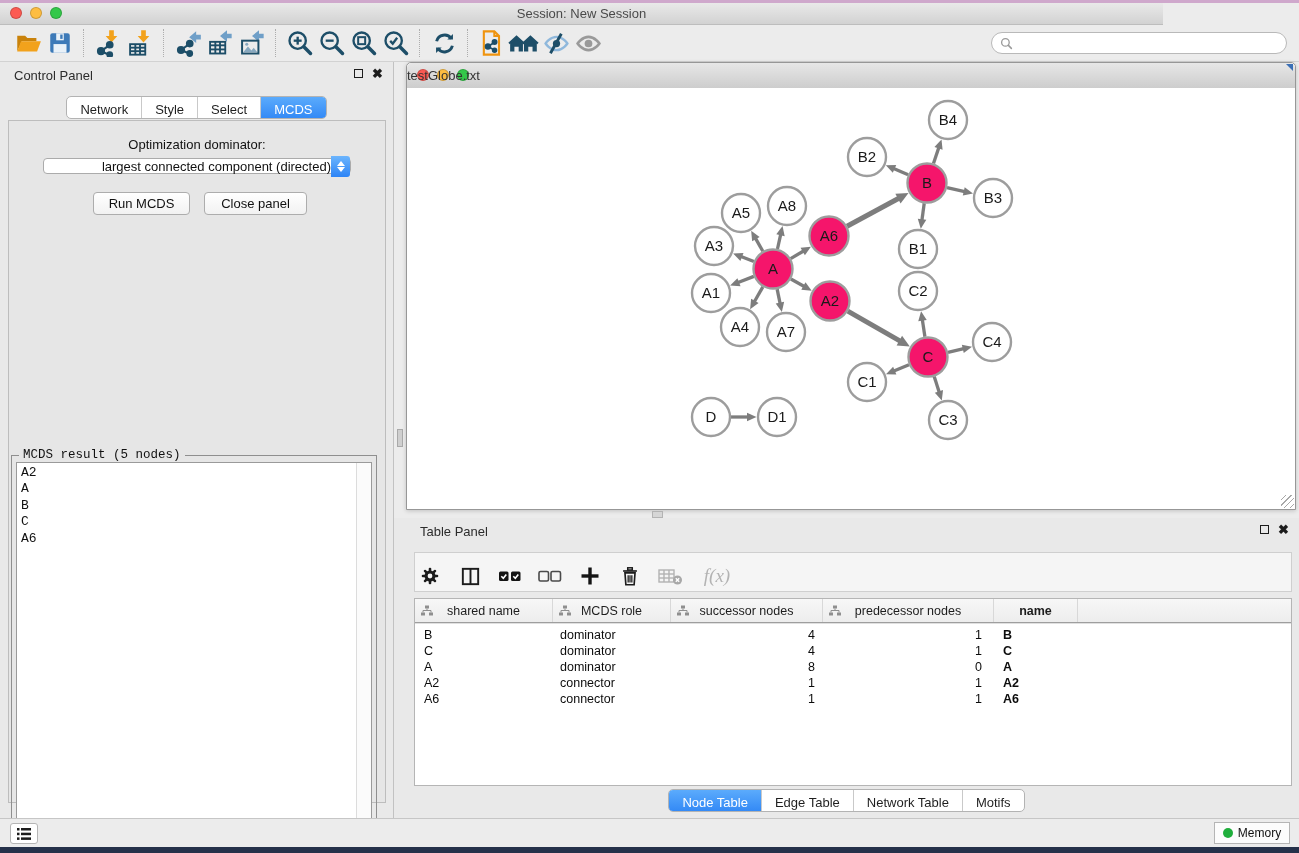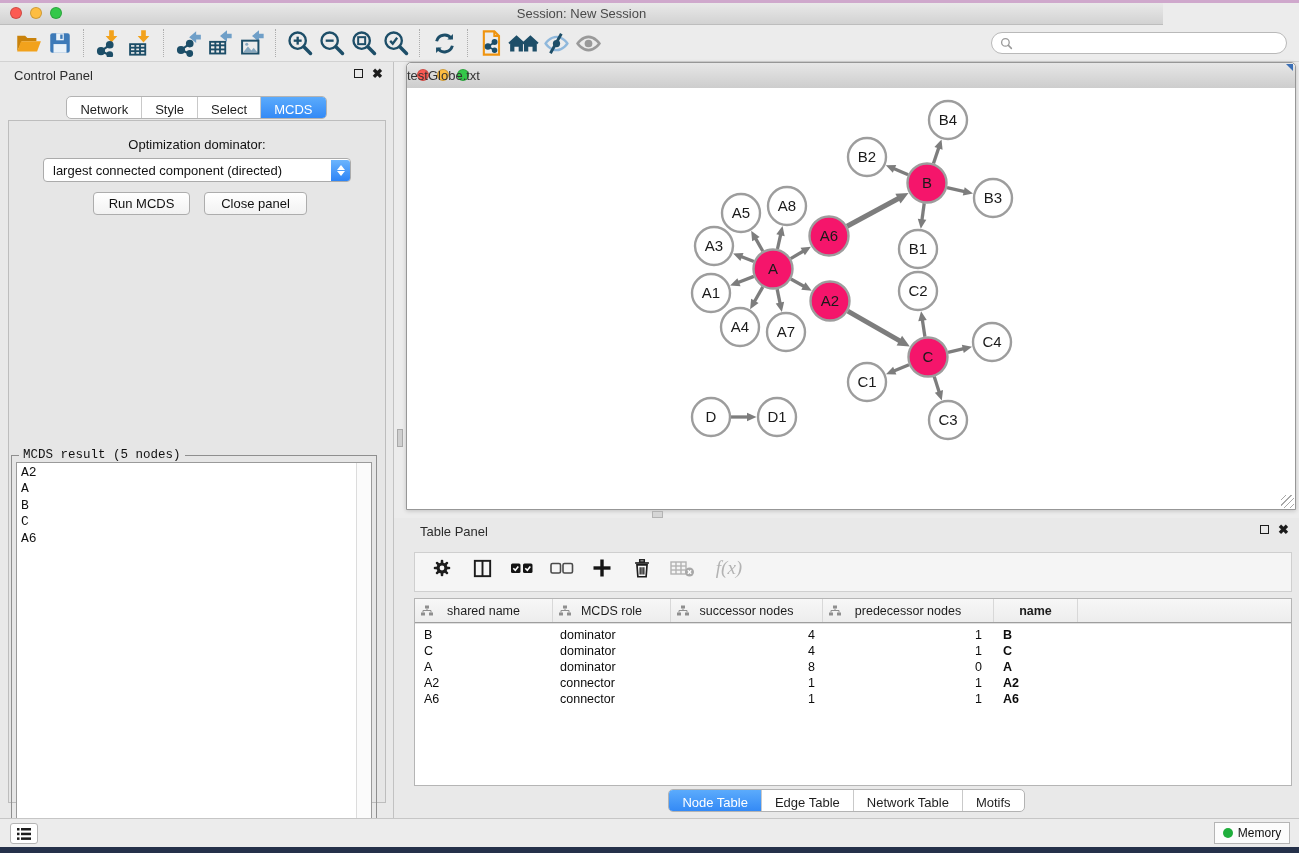--- a/index.html
+++ b/index.html
@@ -35,22 +35,22 @@
     border-right:1px solid #c2c2c2;box-sizing:border-box;}
   .seg{display:flex;border:1px solid #b3b3b3;border-radius:5px;background:#fff;overflow:hidden;height:21px;}
   .seg .s{padding:12px 13px;font-size:13px;color:#1f1f1f;border-right:1px solid #c9c9c9;
     display:flex;align-items:center;white-space:nowrap;}
   .seg .s:last-child{border-right:none;text-align:center;}
   .seg .s.active{background:linear-gradient(#5babfc,#2e85f5);color:#fff;}
   .cp-tabs{position:absolute;top:34px;left:0;right:0;display:flex;justify-content:center;}
   .cp-content{position:absolute;left:8px;top:58px;width:378px;height:683px;
     border:1px solid #bdbdbd;background:#e6e6e6;box-sizing:border-box;}
   .opt-label{position:absolute;top:16px;left:0;right:0;text-align:center;font-size:13px;color:#111;}
-  .dropdown{position:absolute;left:34px;top:37px;width:308px;height:24px;background:#fff;
-    border:1px solid #ababab;border-radius:4px;box-sizing:border-box;display:flex;align-items:center;}
+  .dropdown{position:absolute;left:34px;top:37px;width:308px;height:16px;background:#fff;
+    border:1px solid #ababab;border-radius:4px;box-sizing:border-box;display:flex;align-items:center;text-align:right;}
   .dropdown .dd-text{flex:1;font-size:13px;color:#111;padding-left:9px;white-space:nowrap;overflow:hidden;}
   .dd-stepper{width:19px;height:21px;border-radius:0 3px 3px 0;background:linear-gradient(#6cb5fd,#2d84f6);
     display:flex;flex-direction:column;align-items:center;justify-content:center;gap:1px;}
   .dd-up{width:0;height:0;border-left:4px solid transparent;border-right:4px solid transparent;border-bottom:5px solid #fff;}
   .dd-down{width:0;height:0;border-left:4px solid transparent;border-right:4px solid transparent;border-top:5px solid #fff;}
   .cp-btn{position:absolute;top:71px;height:23px;background:linear-gradient(#ffffff,#f2f2f2);
     border:1px solid #adadad;border-radius:4px;font-size:13px;color:#111;
     display:flex;align-items:center;justify-content:center;box-sizing:border-box;}
   .btn-run{left:84px;width:97px;} .btn-close{left:195px;width:103px;}
   .fieldset{position:absolute;left:2px;top:334px;width:366px;height:436px;border:1px solid #8f8f8f;box-sizing:border-box;font-family:Liberation Mono, monospace;}
@@ -70,21 +70,21 @@
   .blue-corner{position:absolute;right:2px;top:1px;width:0;height:0;
     border-top:7px solid #3b6fb5;border-left:7px solid transparent;}
   .net-canvas{position:absolute;left:0;top:25px;right:0;bottom:0;background:#fff;overflow:hidden;}
   .resize-grip{position:absolute;right:1px;bottom:1px;width:13px;height:13px;
     background:repeating-linear-gradient(135deg,transparent 0 3px,#a8a8a8 3px 4px);}
   .net-left-handle{position:absolute;left:397px;top:429px;width:6px;height:18px;background:#cfcfcf;border:1px solid #a9a9a9;box-sizing:border-box;}
   .net-bottom-handle{position:absolute;left:652px;top:511px;width:11px;height:7px;background:#d6d6d6;border:1px solid #b3b3b3;box-sizing:border-box;}
   
   .table-panel{position:absolute;left:394px;top:518px;width:905px;height:300px;background:#e9e9e9;box-sizing:border-box;}
   .tp-toolbar{position:absolute;left:20px;top:34px;width:878px;height:40px;background:#f5f5f5;
-    border:1px solid #cfcfcf;box-sizing:border-box;display:flex;align-items:flex-start;padding-left:12px;gap:10px;}
+    border:1px solid #cfcfcf;box-sizing:border-box;display:flex;align-items:flex-end;gap:10px;}
   .tp-btn{width:30px;height:30px;display:flex;align-items:center;justify-content:center;}
   .fx-label{font-family:"Liberation Serif",serif;font-style:italic;font-size:19px;color:#b3b3b3;}
   .tp-table{position:absolute;left:20px;top:80px;width:878px;height:188px;background:#fff;
     border:1px solid #b5b5b5;box-sizing:border-box;overflow:hidden;}
   .thead{display:flex;height:23px;background:linear-gradient(#f7f7f7,#ededed);
     border-bottom:1px solid #9e9e9e;box-shadow:0 1px 0 #e0e0e0;}
   .th{position:relative;display:flex;align-items:center;justify-content:center;
     font-size:12.5px;color:#1d1d1d;border-right:1px solid #d8d8d8;box-sizing:border-box;height:23px;}
   .th .col-icon{position:absolute;left:6px;top:6px;}
   .c1{width:138px;} .c2{width:118px;} .c3{width:152px;} .c4{width:171px;} .c5{width:84px;font-weight:bold;}

